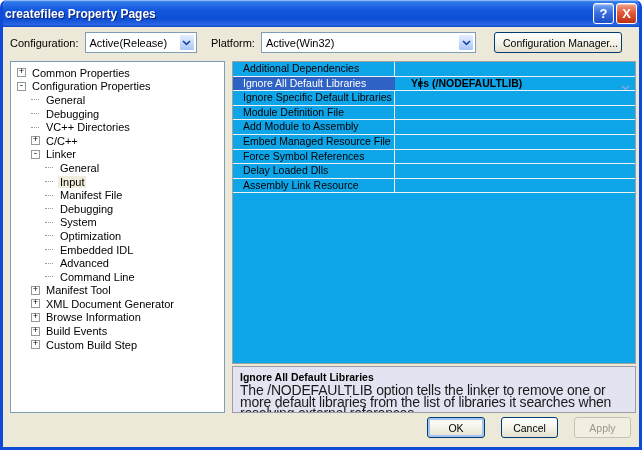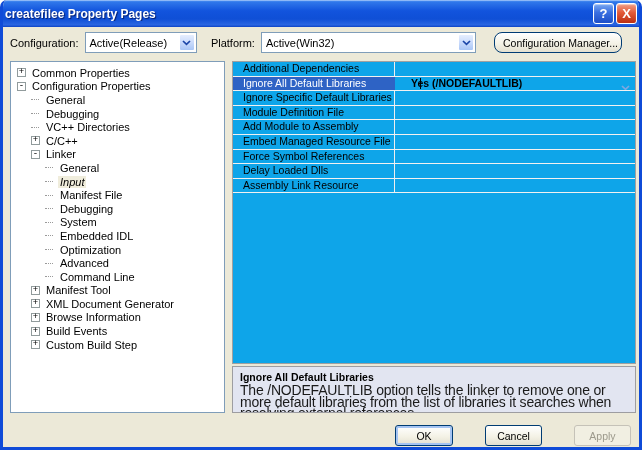--- a/index.html
+++ b/index.html
@@ -67,21 +67,21 @@
   .lbl-platform { margin-left:14px; }
 
   .xp-btn {
     height:21px;
     background:linear-gradient(180deg,#ffffff 0%, #f4f2e6 55%, #e4e0d0 100%);
     border:1px solid #003c74; border-radius:3px;
     font-family:"Liberation Sans",sans-serif; font-size:10.5px; color:#000;
     display:inline-grid; place-items:center; padding:0 8px;
     cursor:default; white-space:nowrap;
   }
-  .btn-cfgmgr { margin-left:18px; width:128px;border-radius:8px; }
+  .btn-cfgmgr { margin-left:18px; width:128px; }
 
   
   .main { flex:0 0 355px; display:flex; padding:3px 0 0 7px; background:var(--dialog-bg,#ece9d8); }
 
   .tree-panel {
     width:215px; height:352px; background:#fff;
     border:1px solid var(--combo-border,#7f9db9);
     padding-top:4px; overflow:hidden;
   }
   .tree-item { display:flex; align-items:center; height:13.6px; white-space:nowrap; }
@@ -92,21 +92,21 @@
     width:9px; height:9px; flex:0 0 9px;
     border:1px solid #919b9c; background:#fff;
     font-family:"Liberation Mono",monospace; font-size:9px; line-height:7px;
     text-align:center; color:#000; margin-right:4px;
   }
   .tree-item.no-exp .expander {
     border:none; background:none; height:0; width:8px; flex:0 0 8px;
     border-top:1px dotted #9a9a9a; margin-right:5px;
   }
   .tlabel { padding:0 2px; font-size:11px; }
-  .tree-item.selected .tlabel { background:var(--tree-selected,#f0eddc);font-style:italic; }
+  .tree-item.selected .tlabel { background:var(--tree-selected,#f0eddc); }
 
   .right-col { margin-left:7px; width:404px; display:flex; flex-direction:column; }
 
   .prop-grid {
     height:303px; background:#0ea5e9; border:1px solid #a0a0a0; overflow:hidden;
   }
   .grid-row { display:flex; height:14.6px; border-bottom:1px solid #f1f1f1; }
   .gname {
     width:162px; flex:0 0 162px; padding-left:10px;
     font-size:10.5px; line-height:13.8px;
@@ -133,21 +133,21 @@
     border:1px solid #9d9da1;
     padding:4px 7px;
     overflow:hidden;
   }
   .desc-title { font-weight:bold; font-size:10.5px; margin-bottom:2px; }
   .desc-body { font-size:14px; line-height:11.5px; letter-spacing:-0.2px; color:#1a1a1a; }
 
   
   .footer {
     flex:1; display:flex; justify-content:flex-end; align-items:flex-start;
-    gap:32px; padding:12px 8px 0 0; background:var(--dialog-bg,#ece9d8);
+    gap:16px; padding:4px 8px 0 0; background:var(--dialog-bg,#ece9d8);
   }
   .btn-ok { width:58px; box-shadow: inset 0 0 0 2px #a5c4f2; }
   .btn-cancel { width:57px; }
   .btn-apply {
     width:57px;
     background:#f1efe2; border:1px solid #c5c2b8; color:#9c998b;
     box-shadow:none;
   }
 </style>
 </head>
@@ -229,25 +229,25 @@
         <div class="tree-item lvl2 no-exp">
           <span class="expander"></span>
           <span class="tlabel">Debugging</span>
         </div>
         <div class="tree-item lvl2 no-exp">
           <span class="expander"></span>
           <span class="tlabel">System</span>
         </div>
         <div class="tree-item lvl2 no-exp">
           <span class="expander"></span>
+          <span class="tlabel">Optimization</span>
+        </div>
+        <div class="tree-item lvl2 no-exp">
+          <span class="expander"></span>
           <span class="tlabel">Embedded IDL</span>
-        </div>
-        <div class="tree-item lvl2 no-exp">
-          <span class="expander"></span>
-          <span class="tlabel">Optimization</span>
         </div>
         <div class="tree-item lvl2 no-exp">
           <span class="expander"></span>
           <span class="tlabel">Advanced</span>
         </div>
         <div class="tree-item lvl2 no-exp">
           <span class="expander"></span>
           <span class="tlabel">Command Line</span>
         </div>
         <div class="tree-item lvl1">

